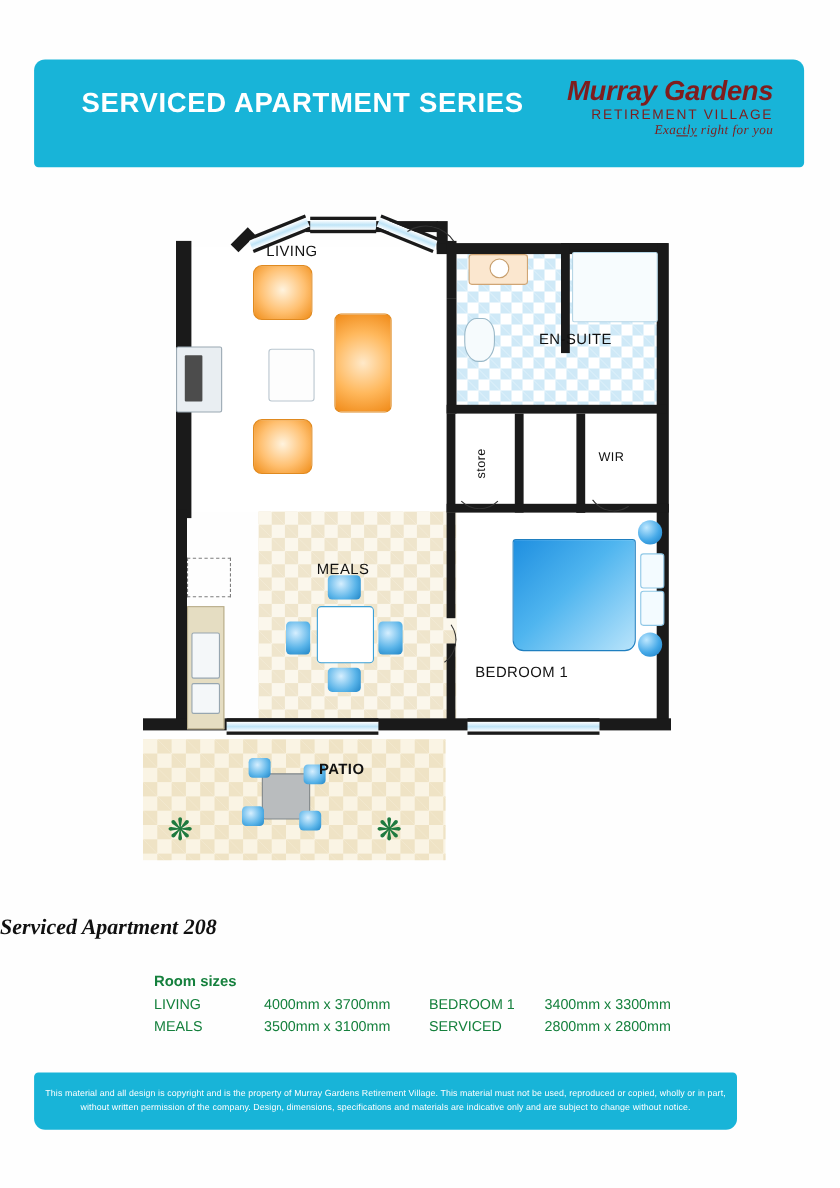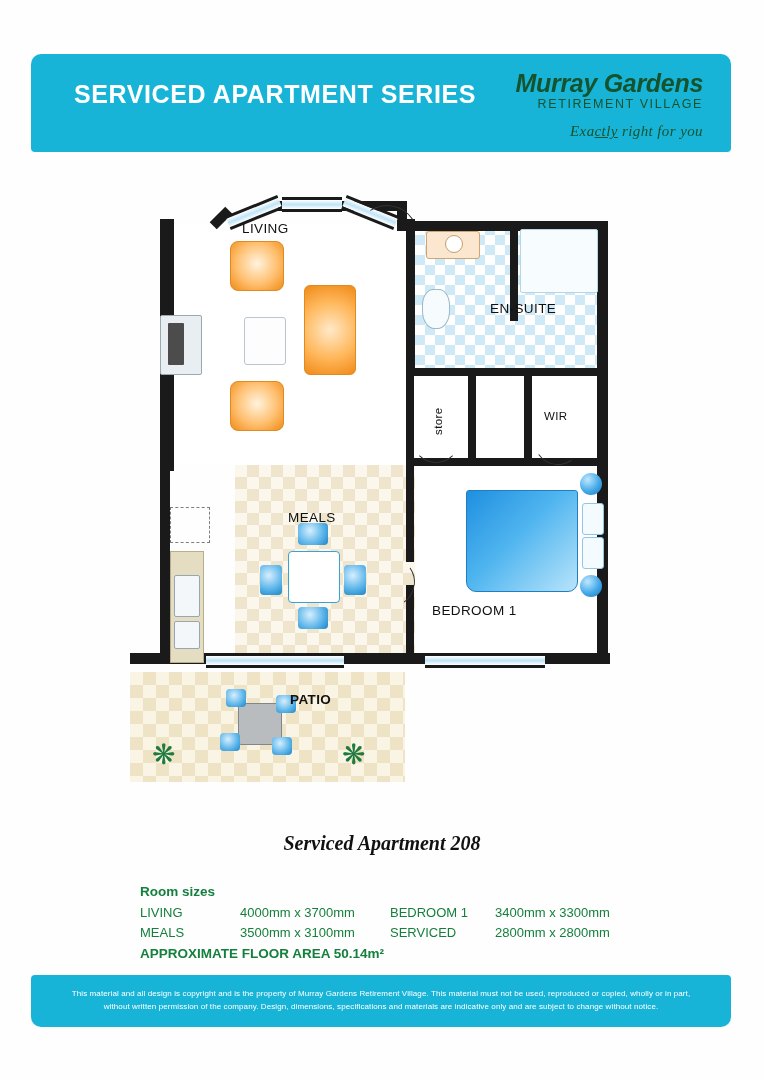--- a/index.html
+++ b/index.html
@@ -39,41 +39,41 @@
     letter-spacing: 0.6px;
     color: #ffffff;
     font-family: "Liberation Sans", sans-serif;
     margin-left: 15px;
   }
   .logo-block {
     position: absolute;
     right: 28px;
     top: 16px;
     text-align: right;
-    color: #14532d;
+    color: #7f1d1d;
   }
   .logo-main {
     font-size: 25px;
     font-weight: bold;
     font-style: italic;
     letter-spacing: -0.3px;
     line-height: 1.05;
     font-family: "Liberation Sans", sans-serif;
   }
   .logo-sub {
     font-size: 12.5px;
     letter-spacing: 1.6px;
     margin-top: 1px;
     font-family: "Liberation Sans", sans-serif;
   }
   .logo-tag {
-    font-size: 15px;
+    font-size: 12px;
     font-style: italic;
     font-family: "Liberation Serif", serif;
-    margin-top: 12px;
+    margin-top: 0;
     letter-spacing: 0.4px;
   }
   .logo-tag u { text-decoration: underline; }
 
   
   .plan {
     position: absolute;
     left: 120px;
     top: 185px;
     width: 520px;
@@ -235,21 +235,20 @@
     border: 1px solid #80878b;
     border-radius: 3px;
   }
 
   
   .caption {
     position: absolute;
     left: 0;
     right: 0;
     top: 832px;
-    text-align: center;
     font-family: "Liberation Serif", serif;
   }
   .caption .line1 {
     font-size: 20px;
     font-style: italic;
     font-weight: bold;
     color: #111;
   }
   .caption .line2 {
     font-size: 19px;
@@ -282,21 +281,21 @@
     font-size: 13.5px;
     font-weight: bold;
     margin-top: 3px;
   }
 
   
   .footer-band {
     position: absolute;
     left: 31px;
     top: 975px;
-    width: 700px;
+    width: 639px;
     height: 52px;
     background: #18b4d8;
     border-radius: 4px 4px 10px 10px;
     color: #ffffff;
     display: flex;
     align-items: center;
     justify-content: center;
   }
   .footer-text {
     font-size: 8px;
@@ -430,20 +429,19 @@
       <div class="c4">3400mm x 3300mm</div>
     </div>
 
     <div class="row">
       <div class="c1">MEALS</div>
       <div class="c2">3500mm x 3100mm</div>
       <div class="c3">SERVICED</div>
       <div class="c4">2800mm x 2800mm</div>
     </div>
 
-    <div class="floor-area">APPROXIMATE FLOOR AREA  50.14m²</div>
   </div>
 
   <div class="footer-band">
     <div class="footer-text">This material and all design is copyright and is the property of Murray Gardens Retirement Village. This material must not be used, reproduced or copied, wholly or in part, without written permission of the company. Design, dimensions, specifications and materials are indicative only and are subject to change without notice.</div>
   </div>
 
 </div>
 
 </body></html>

